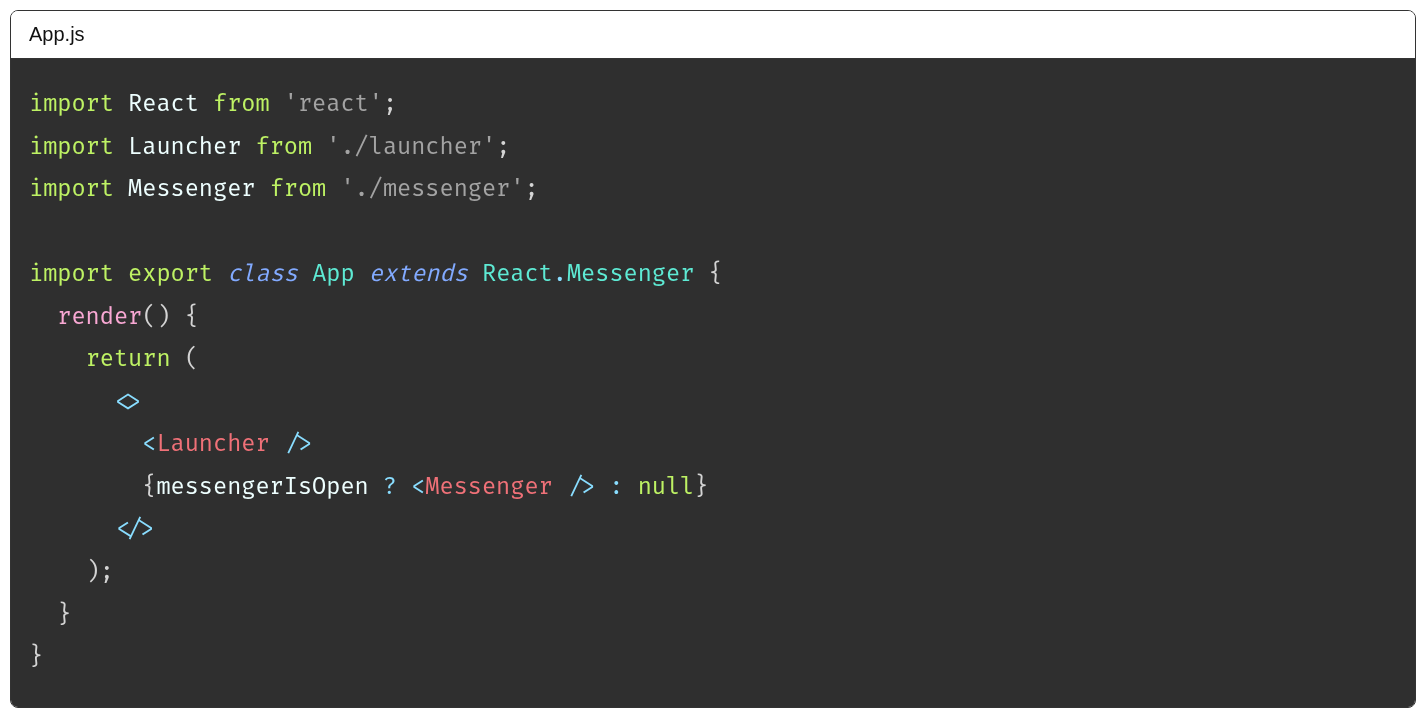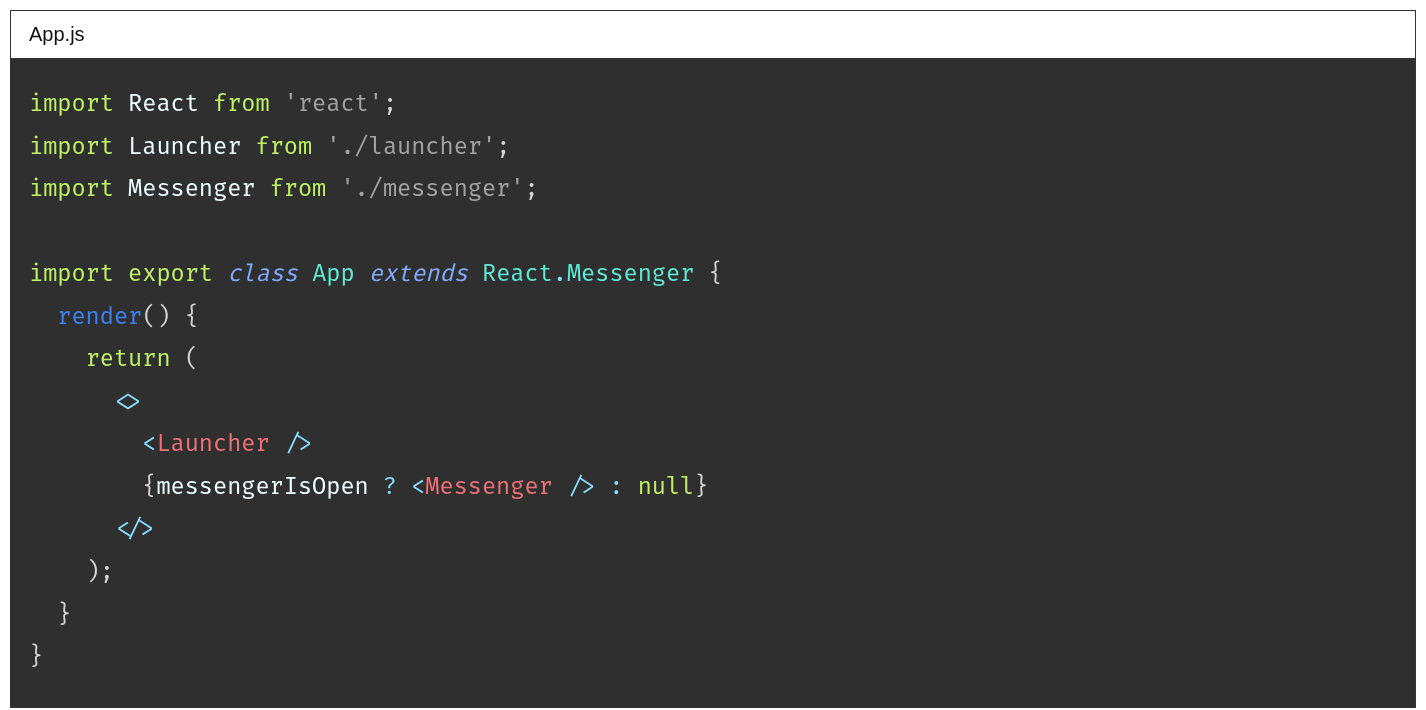--- a/index.html
+++ b/index.html
@@ -7,21 +7,21 @@
       padding: 0;
       box-sizing: border-box;
     }
     body {
       background: #ffffff;
       padding: 10px;
       font-family: -apple-system, BlinkMacSystemFont, "Segoe UI", sans-serif;
     }
     .code-panel {
       border: 1px solid #333;
-      border-radius: 0;
+      border-radius: 8px;
       overflow: hidden;
       width: 1406px;
     }
     .code-header {
       background: #ffffff;
       padding: 12px 18px;
       font-size: 20px;
       color: #111;
       border-bottom: 1px solid #333;
     }
@@ -34,21 +34,21 @@
       white-space: pre;
       color: #d4d4d4;
     }
     .kw-purple { color: #bef264; }
     .plain { color: #eeffff; }
     .string { color: #a3a3a3; }
     .punct { color: #89ddff; }
     .semi { color: #d4d4d4; }
     .kw-blue { color: #82aaff; font-style: italic; }
     .classname { color: #5eead4; }
-    .orange { color: #3b82f6; text-align: right; }
+    .orange { color: #f9a8d4; text-align: right; }
     .tagbr { color: #89ddff; }
     .tagname { color: #f07178; }
     .gray { color: #d4d4d4; }
   </style>
 </head>
 <body>
 
 <div class="code-panel">
   <div class="code-header">
     <span>App.js</span>

